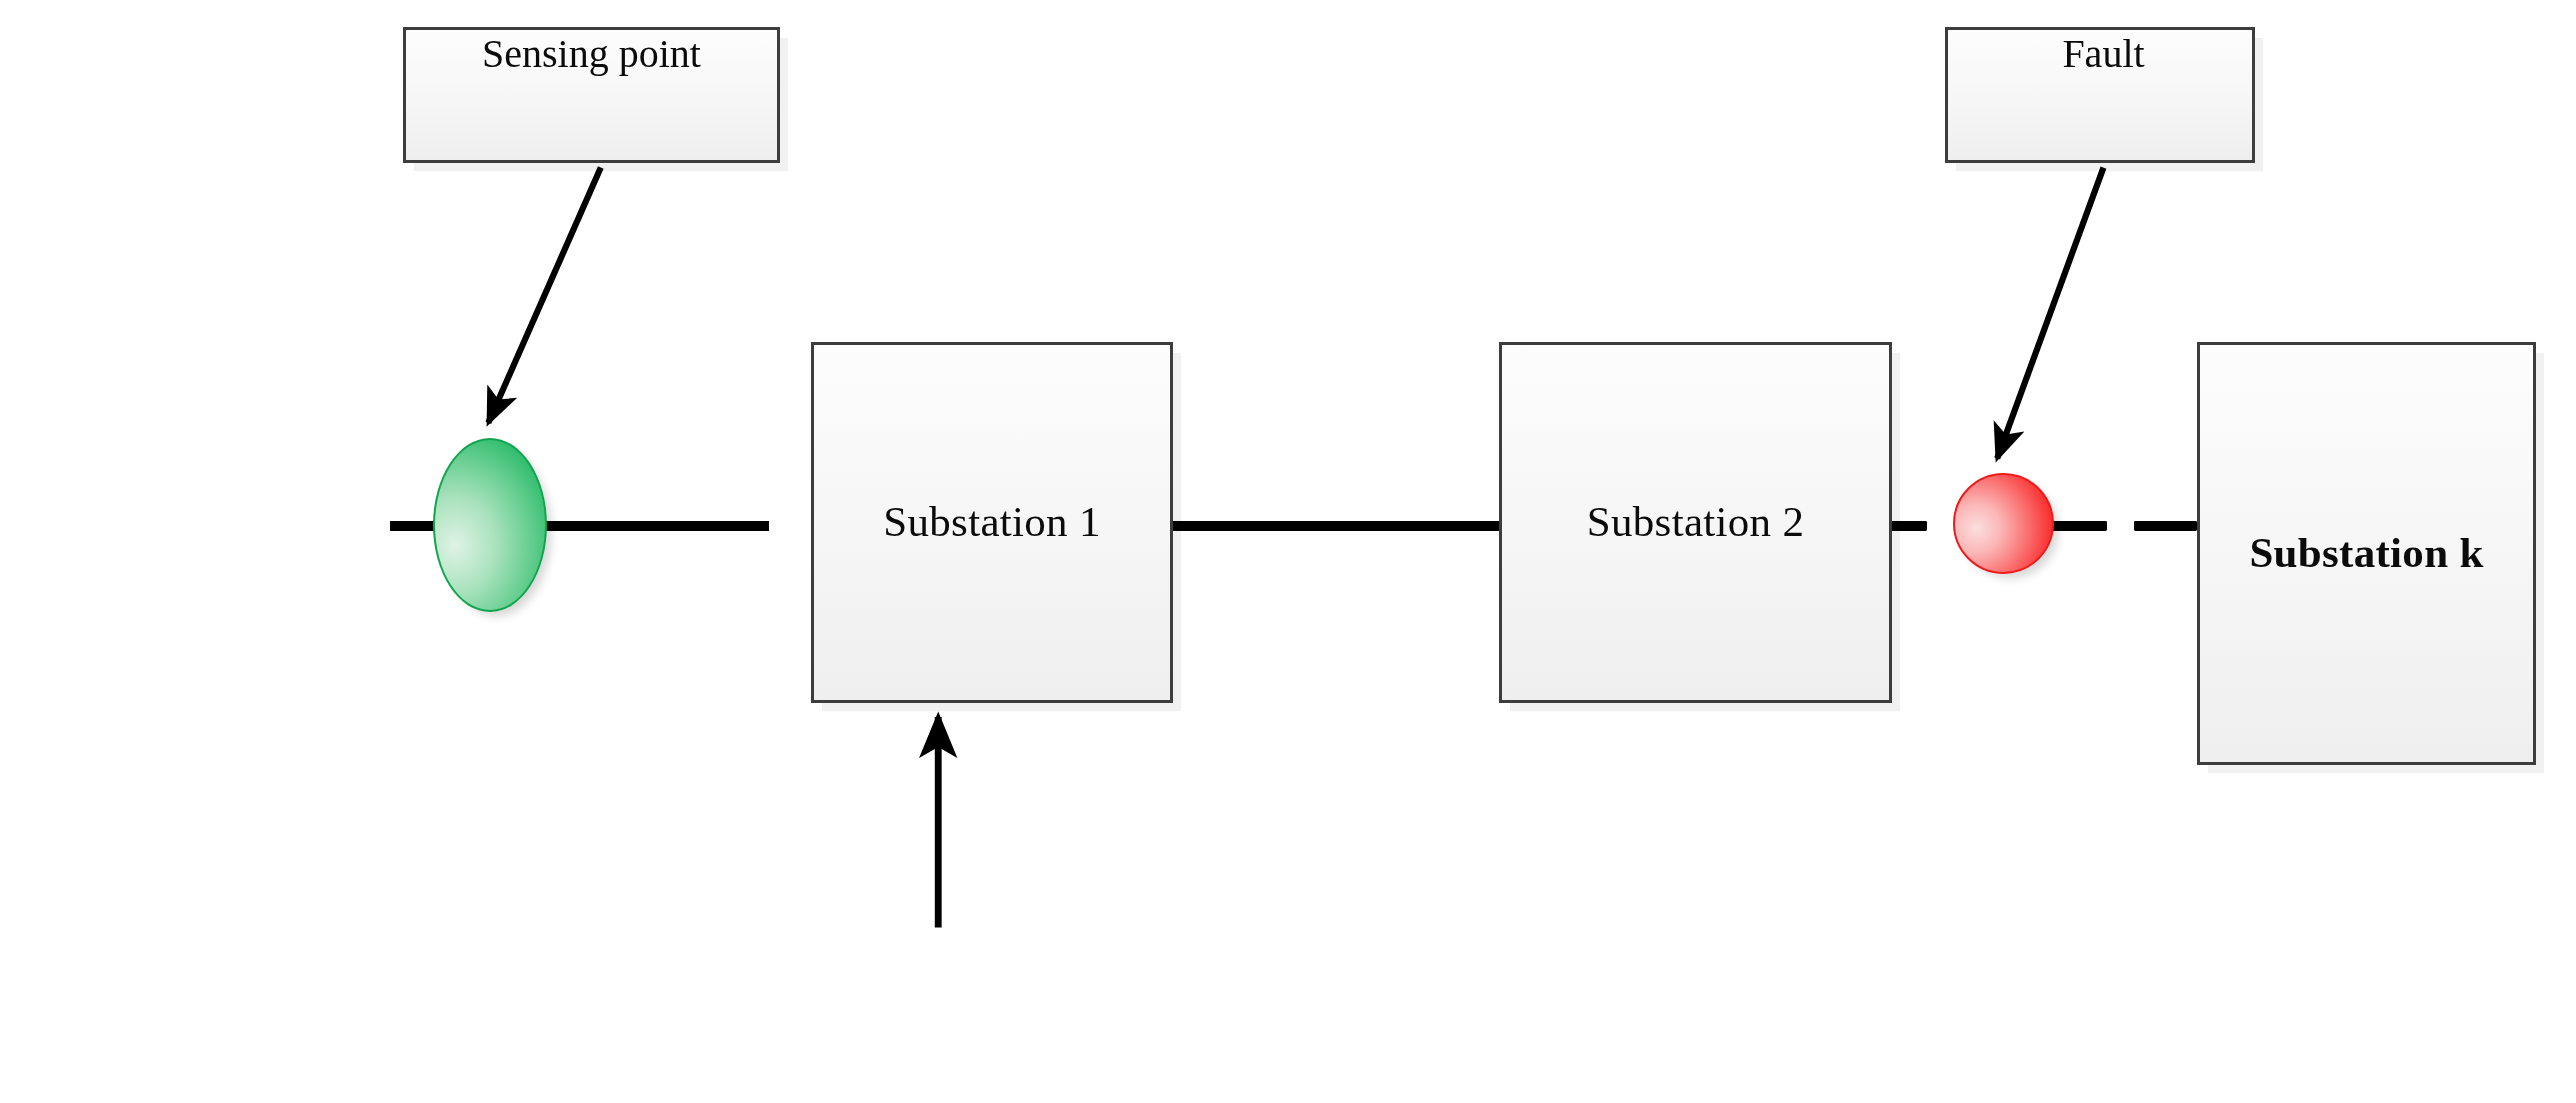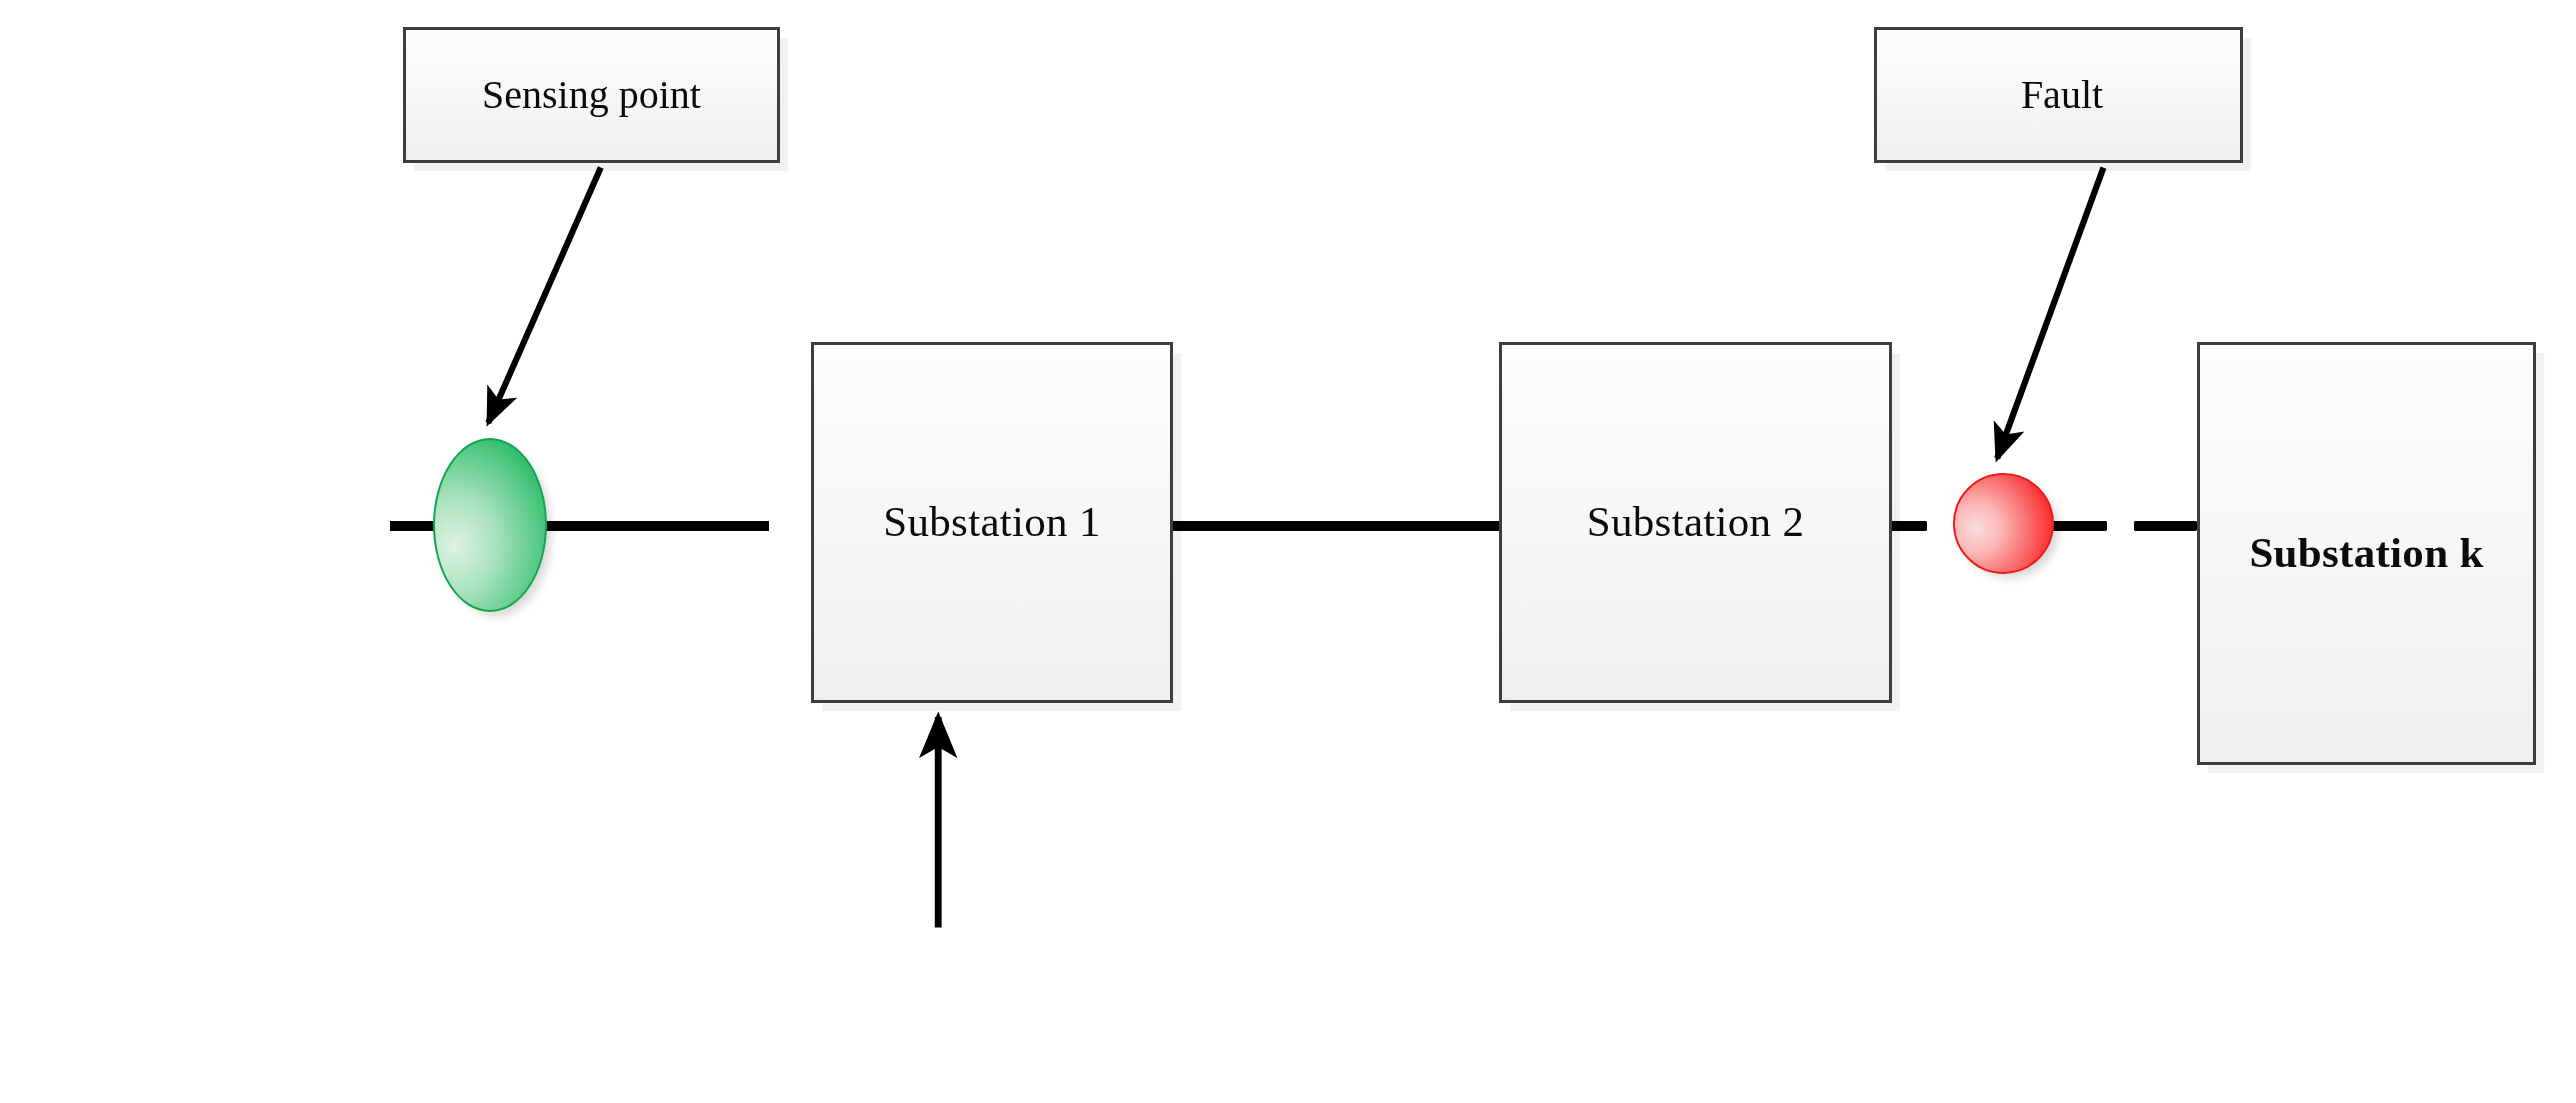--- a/index.html
+++ b/index.html
@@ -36,21 +36,21 @@
     white-space: pre-line;
     font-family: "Liberation Serif", "DejaVu Serif", serif;
   }
   .callout-box {
     position: absolute;
     box-sizing: border-box;
     border: 3.4px solid #3d3d3d;
     background: linear-gradient(180deg, #fdfdfd 0%, #f6f6f6 55%, #eeeeee 100%);
     box-shadow: 9.6px 9.6px 0 -1.4px rgba(0,0,0,0.055);
     display: flex;
-    align-items: center;
+    align-items: flex-start;
     justify-content: center;
     color: #0b0b0b;
   }
   .callout-label {
     font-size: 40px;
     line-height: 1.2;
     font-family: "Liberation Serif", "DejaVu Serif", serif;
   }
 
   
@@ -119,21 +119,21 @@
   </div>
 
   <div class="ellipse-node sensor-node" style="left:433px; top:438px; width:110px; height:170px;"></div>
 
   <div class="ellipse-node fault-node" style="left:1953px; top:473px; width:97px; height:97px;"></div>
 
   <div class="callout-box" style="left:403px; top:27.4px; width:377px; height:136px;">
     <span class="callout-label">Sensing point</span>
   </div>
 
-  <div class="callout-box" style="left:1874px; top:27.4px; width:369px; height:136px;padding-left:7px;">
+  <div class="callout-box" style="left:1945px; top:27.4px; width:310px; height:136px;padding-left:7px;">
     <span class="callout-label">Fault</span>
   </div>
 
 
   <svg id="arrow-layer" viewBox="0 0 3756 1609" xmlns="http://www.w3.org/2000/svg">
     <defs>
       <marker id="ah" markerWidth="7" markerHeight="7" refX="5.6" refY="3" orient="auto" markerUnits="strokeWidth">
         <path d="M0,0.35 L6.3,3 L0,5.65 L1.5,3 Z" fill="#000000"></path>
       </marker>
       <marker id="ah2" markerWidth="7.5" markerHeight="7.5" refX="6" refY="3.2" orient="auto" markerUnits="strokeWidth">

